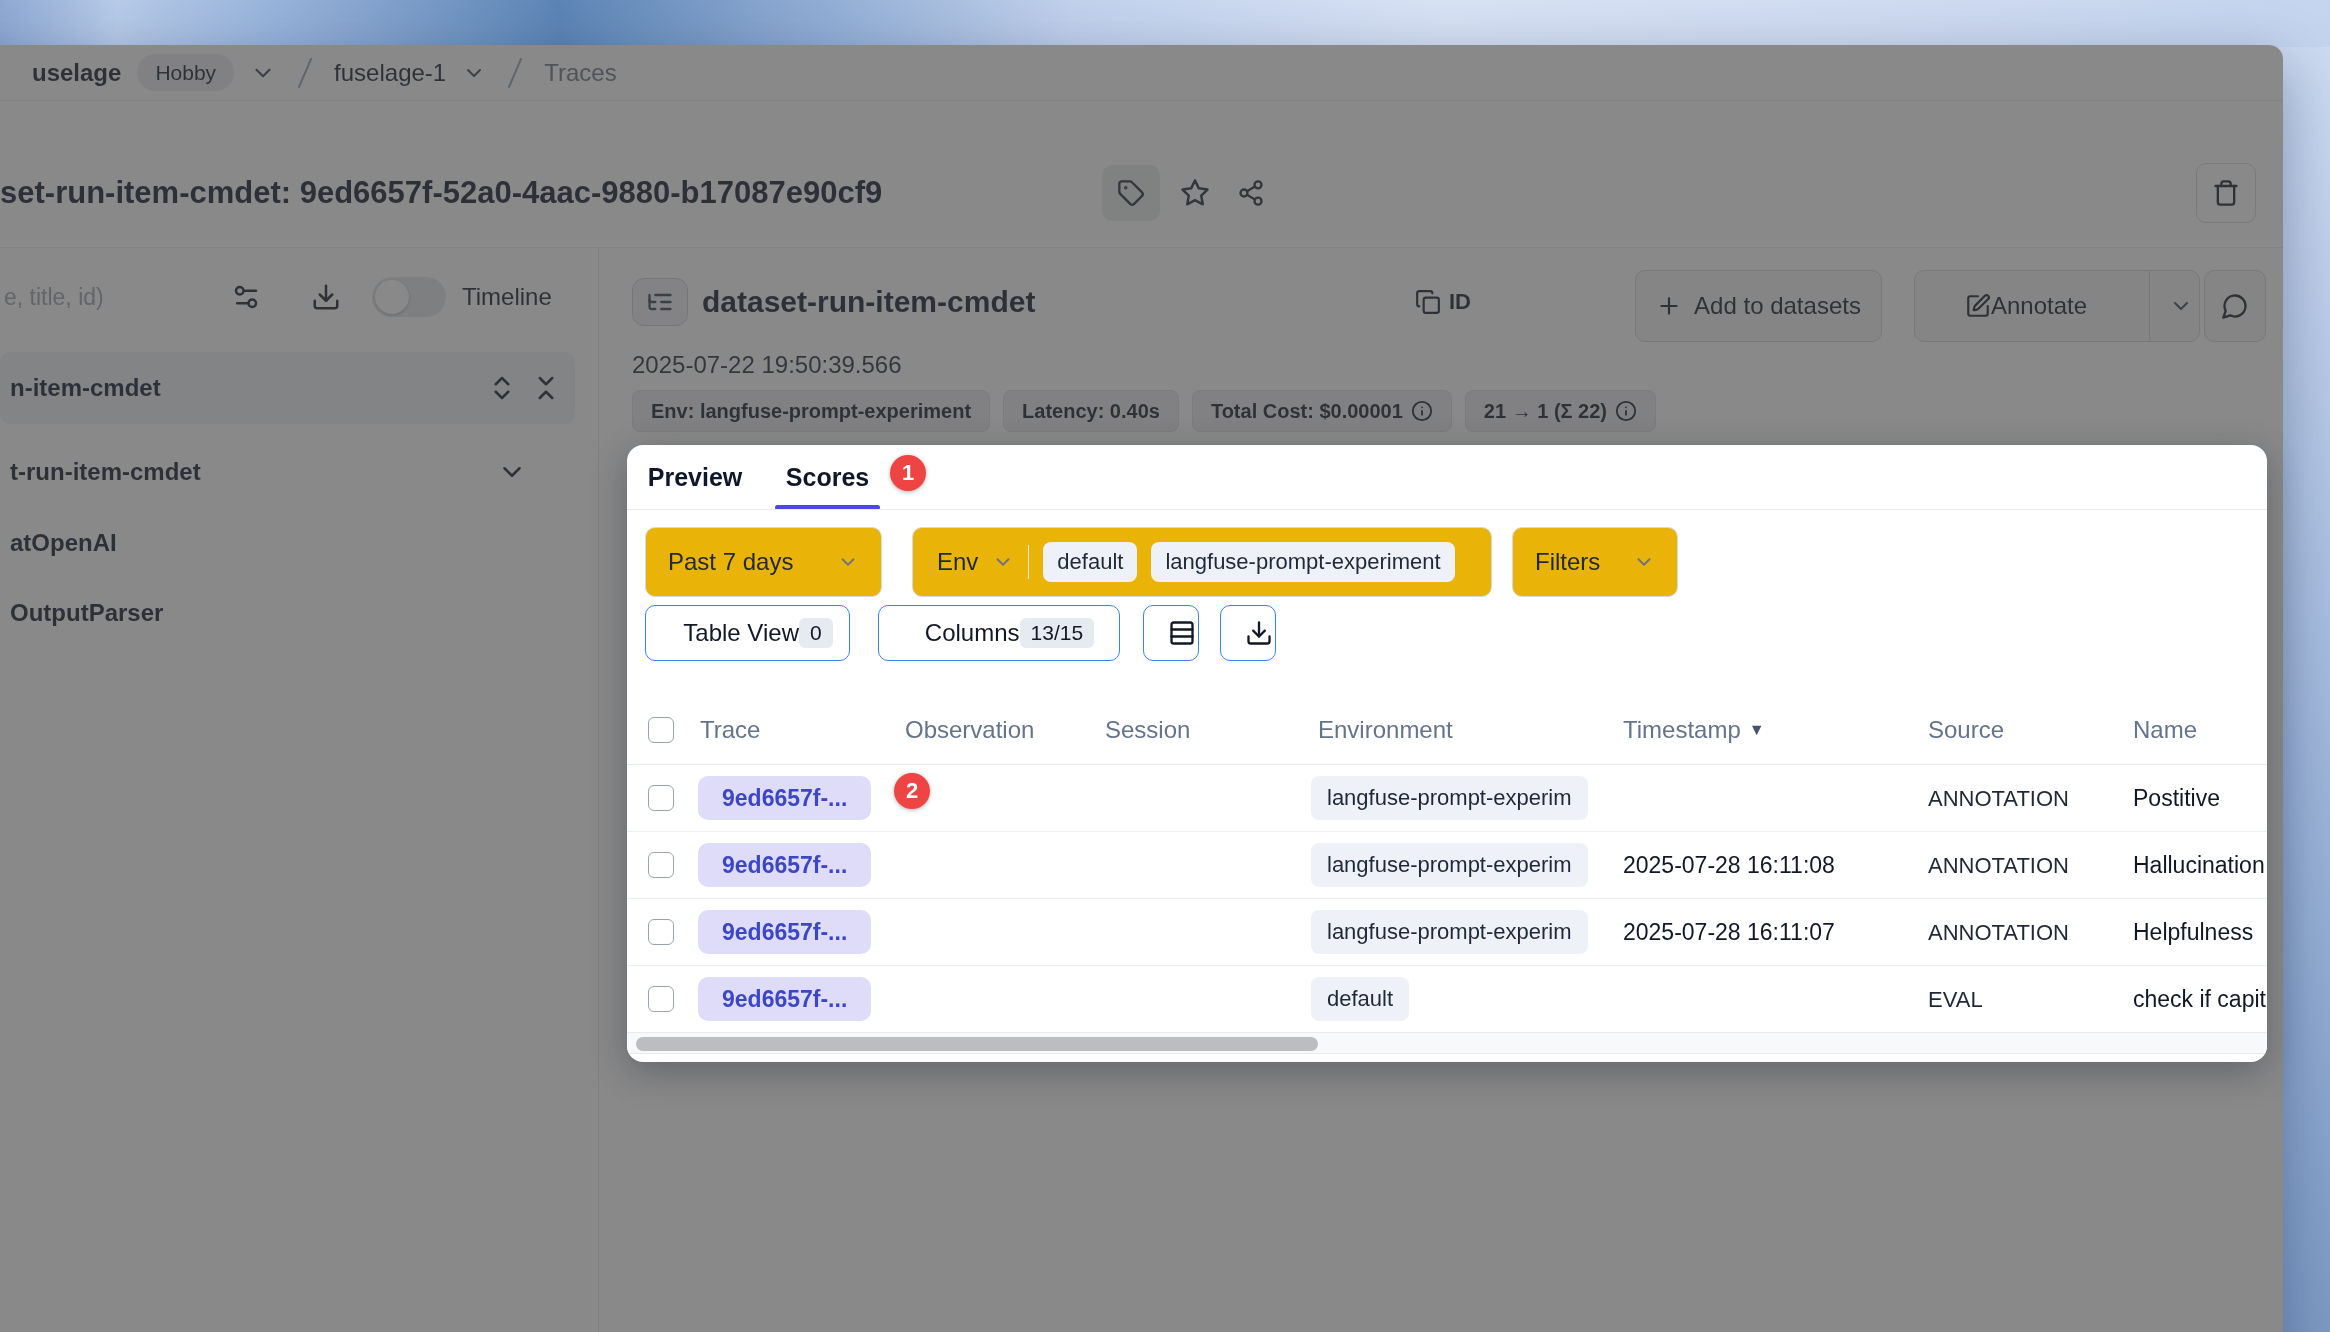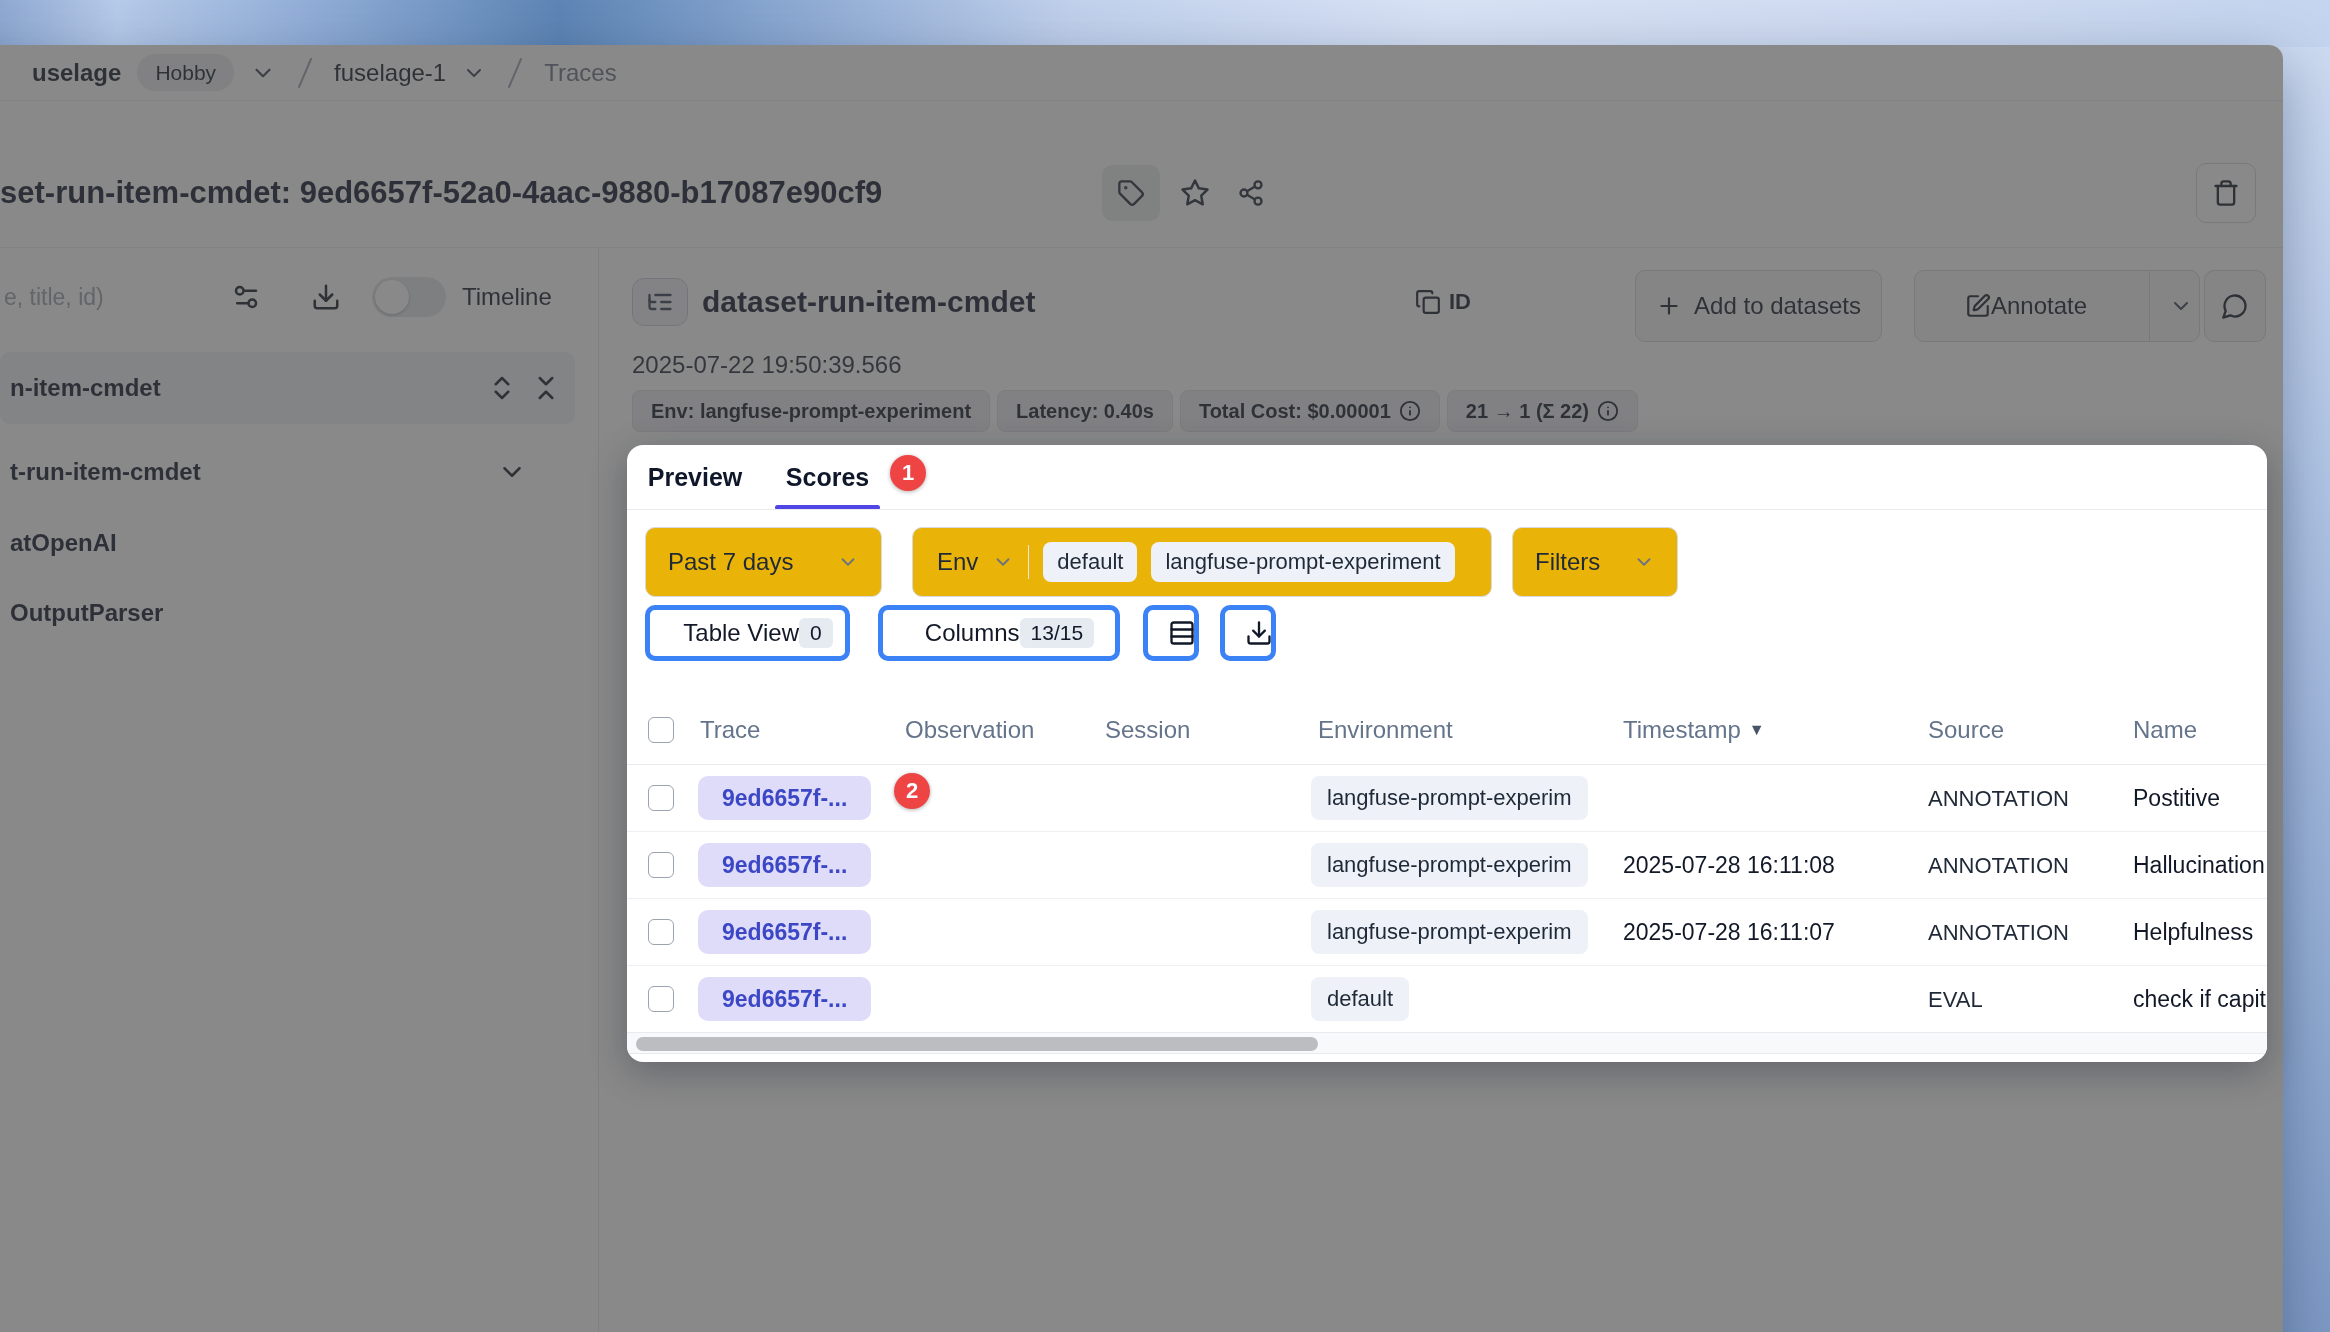--- a/index.html
+++ b/index.html
@@ -59,21 +59,21 @@
   .tree-icons { position:absolute; right:14px; display:flex; gap:14px; color:#111827; }
 
   
   .obs-chip { left:632px; top:233px; width:56px; height:48px; border:1.5px solid #c6ccd6;
     background:#eef0f4; border-radius:12px; display:flex; align-items:center; justify-content:center; color:#334155; }
   .obs-title { left:702px; top:228px; height:58px; display:flex; align-items:center;
     font-size:30px; font-weight:600; color:#0f172a; }
   .id-copy { left:1415px; top:228px; height:58px; display:flex; align-items:center; gap:8px;
     color:#111827; font-size:22px; font-weight:600; }
   .obs-ts { left:632px; top:298px; height:44px; display:flex; align-items:center; font-size:24px; color:#1f2937; }
-  .badge-row { left:632px; top:345px; height:42px; display:flex; gap:7px; }
+  .badge-row { left:632px; top:345px; height:42px; display:flex; gap:13px; }
   .pill { height:42px; background:#e9ebee; border:1px solid #d9dce1; border-radius:8px;
     display:flex; align-items:center; gap:8px; padding:0 18px; font-size:20px; font-weight:600; color:#111827; white-space:nowrap; }
 
   
   .act-btn { top:225px; height:72px; border:1px solid #cfd4da; border-radius:10px; background:#f4f5f7;
     display:flex; align-items:center; justify-content:center; gap:12px; font-size:24px; font-weight:400; color:#111827; }
   .add-btn { left:1635px; width:247px; }
   .annotate-split { left:1914px; width:286px; display:flex; padding:0; overflow:hidden; }
   .annotate-main { width:222px; height:100%; display:flex; align-items:center; justify-content:center; }
   .annotate-sep { width:1px; height:100%; background:#cfd4da; }
@@ -93,21 +93,21 @@
   .marker { width:36px; height:36px; border-radius:50%; background:#ee4444; color:#fff;
     display:flex; align-items:center; justify-content:center; font-size:22px; font-weight:700;
     box-shadow:0 1px 4px rgba(0,0,0,.3); }
 
   .ctl { top:82px; height:70px; border:1px solid #d6dae0; border-radius:10px; background:#eab308;
     display:flex; align-items:center; font-size:24px; color:#1f2937; }
   .ctl-label { font-weight:500; }
   .chev { color:#6b7280; display:flex; align-items:center; }
   .mini-chip { background:#eef2f8; border-radius:8px; padding:7px 14px; font-size:22px; color:#1f2937; white-space:nowrap; }
 
-  .tctl { top:160px; height:56px; border:5px solid #3b82f6; border-radius:10px; background:#fff;
+  .tctl { top:160px; height:56px; border:1px solid #3b82f6; border-radius:10px; background:#fff;
     display:flex; align-items:center; justify-content:center; font-size:24px; font-weight:500; color:#111827;padding-left:21px; }
   .count-badge { background:#e6eaf1; border-radius:6px; padding:3px 11px; font-size:21px; color:#111827; }
   .icon-sq { width:56px; height:56px; color:#111827; }
 
   .thead { top:250px; left:0; right:0; height:70px; border-bottom:1px solid #e8eaee; }
   .th { position:absolute; top:0; height:70px; display:flex; align-items:center; gap:8px;
     font-size:24px; font-weight:500; color:#64748b; white-space:nowrap; }
   .checkbox { width:26px; height:26px; border:1.5px solid #9aa3b0; border-radius:6px; background:#fff; }
   .sort-arrow { font-size:16px; color:#475569; }
 

